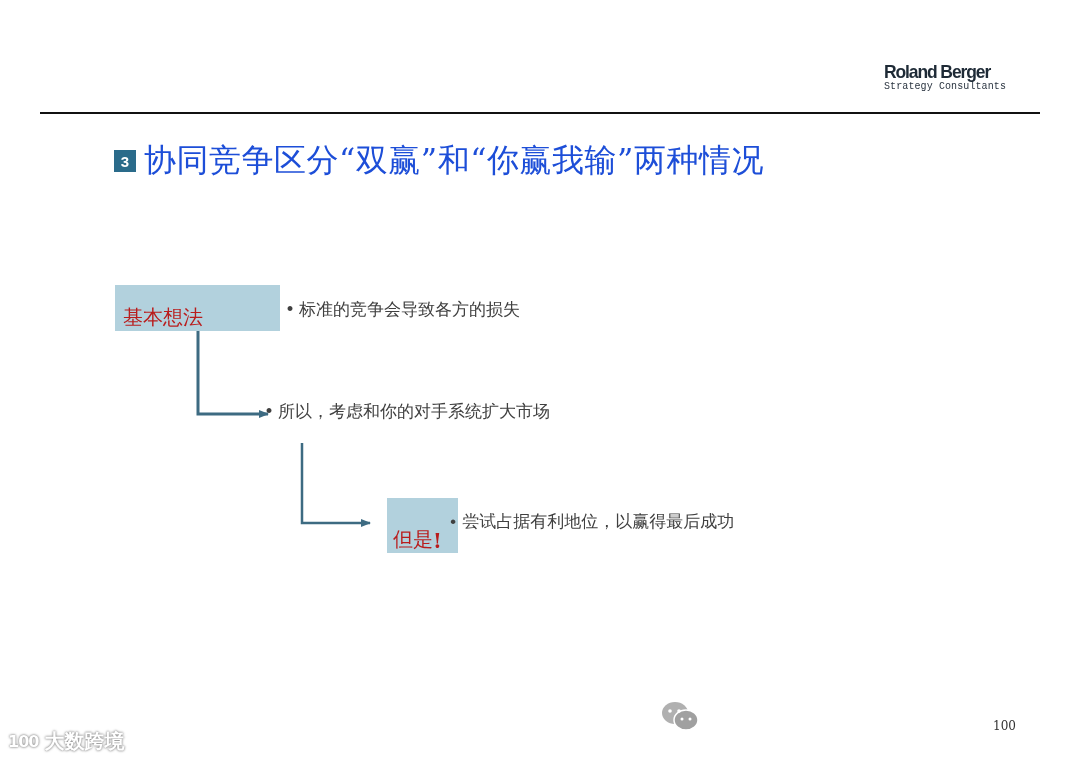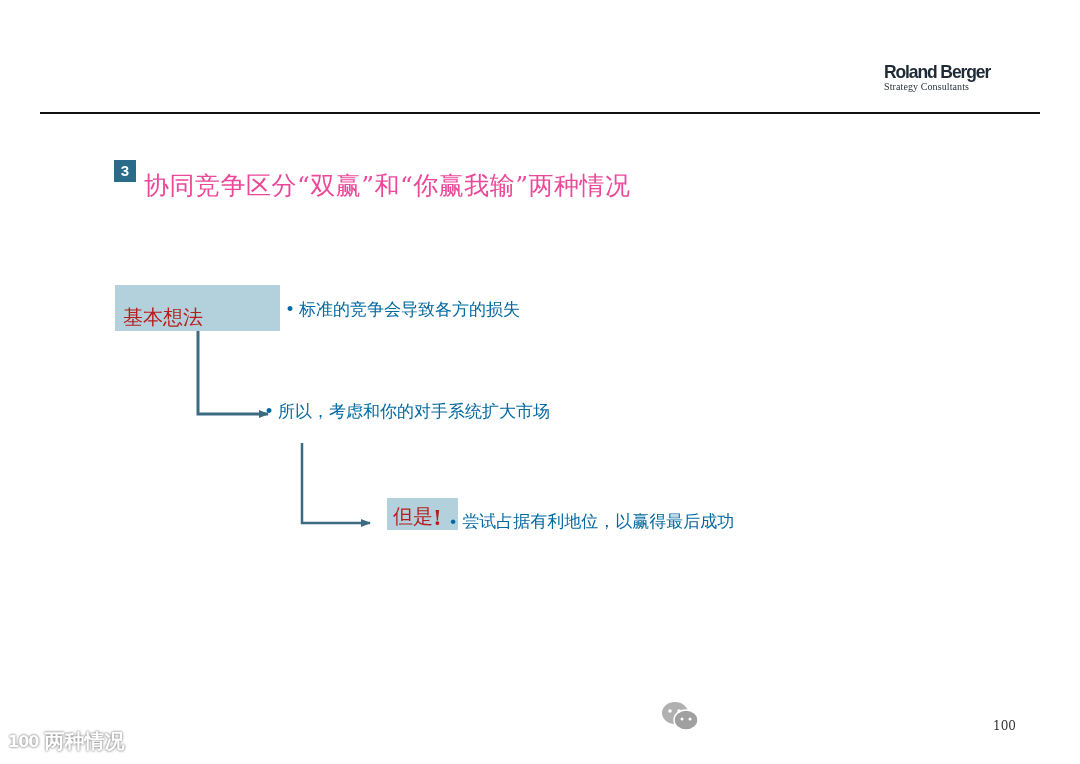--- a/index.html
+++ b/index.html
@@ -10,46 +10,46 @@
       color: #111111;
     }
     .logo { position: absolute; left: 884px; top: 62px; line-height: 1; }
     .logo-main {
       font-family: "Liberation Sans", "DejaVu Sans", sans-serif;
       font-weight: bold; font-size: 19px; letter-spacing: -1.2px;
       color: #1e2a36; transform: scaleX(0.92); transform-origin: left;
       display: block;
     }
     .logo-sub {
-      font-family: Liberation Serif, serif;
+      font-family: Liberation Mono, monospace;
       font-size: 10px; color: #2a3440; display: block; margin-top: 1px;
       letter-spacing: 0.1px;
     }
     .header-rule {
       position: absolute; left: 40px; top: 112px; width: 1000px; height: 2px;
       background: #111111;
     }
     .title-row { position: absolute; left: 114px; top: 139px; display: flex; align-items: center; }
     .section-num {
       width: 22px; height: 22px; background: #2a6b8a; color: #fff;
       font-family: "Liberation Sans", sans-serif; font-weight: bold; font-size: 15px;
       display: flex; align-items: center; justify-content: center; margin-right: 8px;
     }
-    .title-text { font-size: 25px; color: #ec4899; letter-spacing: 0.5px; margin-top: 30px; }
+    .title-text { font-size: 32px; color: #1d4ed8; letter-spacing: 0.5px; }
 
     .box {
       position: absolute; background: #b2d1dd; display: flex; align-items: flex-end;
       color: #b91c1c;
     }
     .box-basic { left: 115px; top: 285px; width: 165px; height: 46px; padding-left: 8px; box-sizing: border-box; font-size: 20px; }
-    .box-but { left: 387px; top: 498px; width: 71px; height: 32px; padding-left: 6px; box-sizing: border-box; font-size: 20px; }
+    .box-but { left: 387px; top: 498px; width: 71px; height: 55px; padding-left: 6px; box-sizing: border-box; font-size: 20px; }
     .box-but .excl { font-weight: bold; }
 
     .bullet {
-      position: absolute; font-size: 17px; color: #0369a1; white-space: nowrap;
+      position: absolute; font-size: 17px; color: #404040; white-space: nowrap;
     }
     .bullet .dot { margin-right: 4px; }
     .b1 { left: 285px; top: 298px; }
     .b2 { left: 264px; top: 400px; }
     .b3 { left: 448px; top: 510px; font-family: Liberation Mono, monospace; }
 
     .connector { position: absolute; left: 0; top: 0; }
 
     .watermark {
       position: absolute; left: 660px; top: 700px; display: flex; align-items: center;
@@ -124,14 +124,14 @@
     <circle cx="19" cy="11" r="1.8" fill="#fff"></circle>
     <circle cx="22" cy="19" r="1.5" fill="#fff"></circle>
     <circle cx="30" cy="19" r="1.5" fill="#fff"></circle>
   </svg>
 </div>
 
 <div class="page-num">100</div>
 
 <div class="corner-mark">
   <span class="corner-logo">100</span>
-  <span>两种情况</span>
+  <span>大数跨境</span>
 </div>
 
 </body></html>

